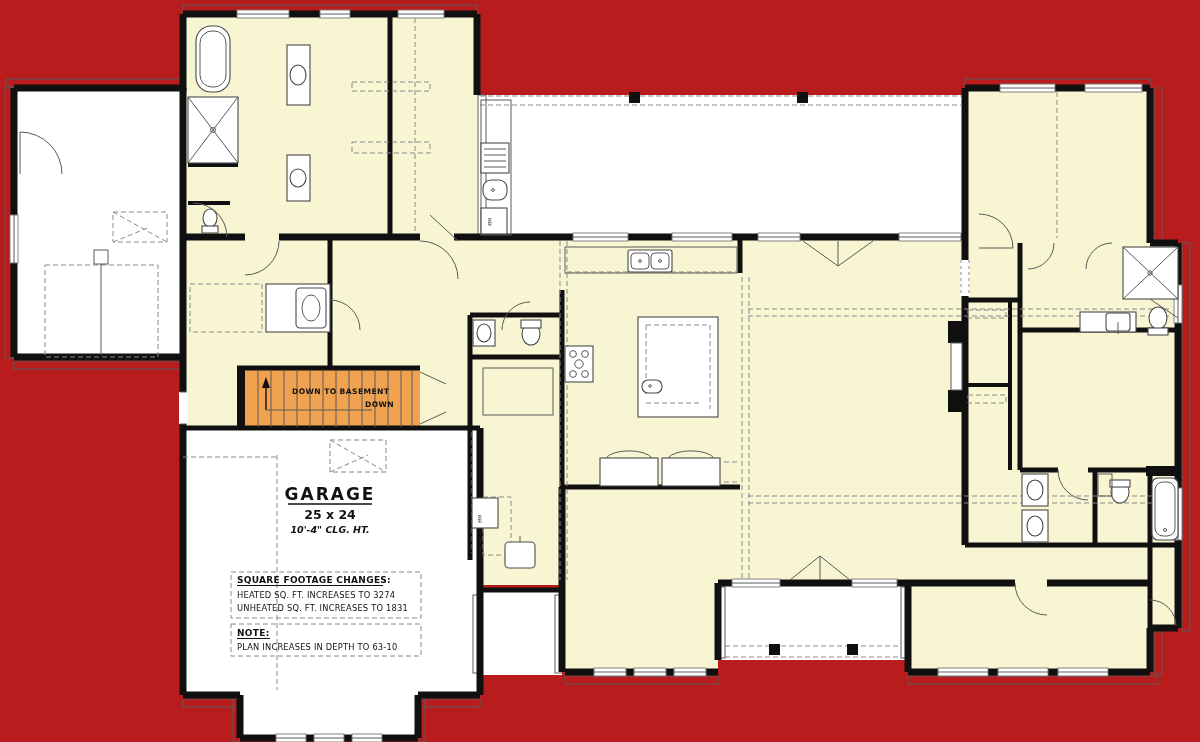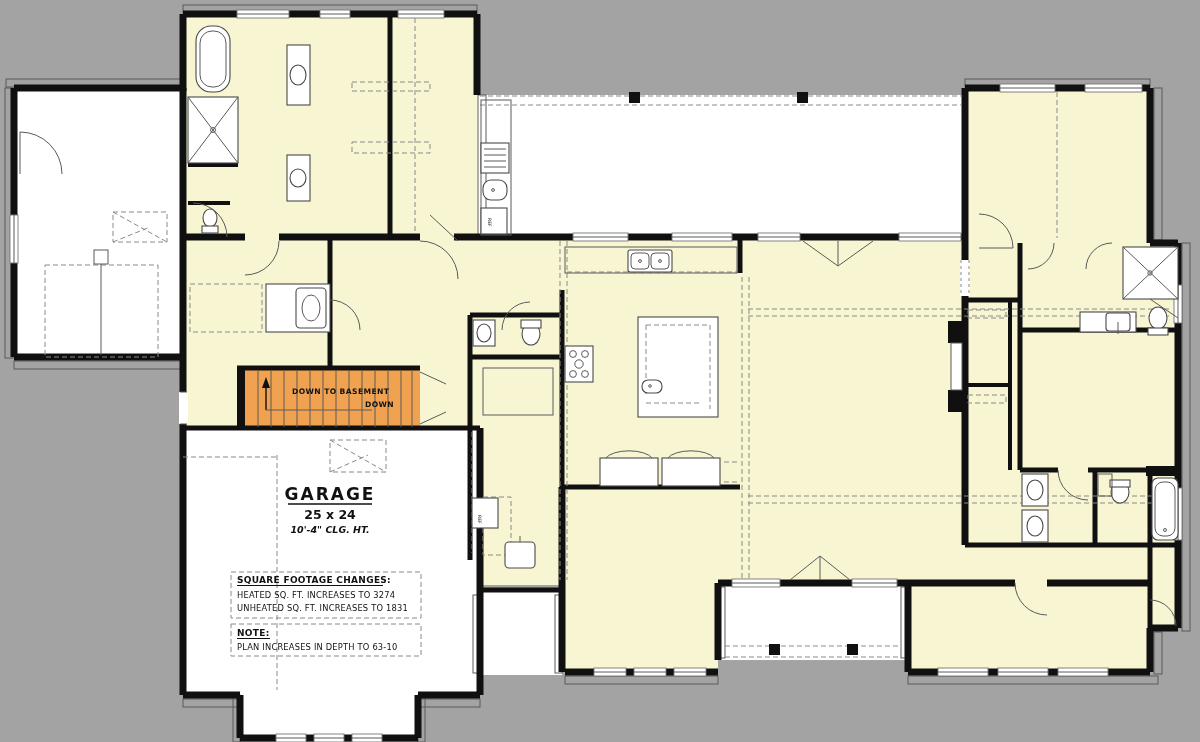--- a/index.html
+++ b/index.html
@@ -1,16 +1,16 @@
 <!DOCTYPE html>
 <html><head>
 <meta charset="utf-8">
 <style>
   html,body{margin:0;padding:0;background:#fff;}
-  .page{width:1200px;height:742px;position:relative;background:#a3a3a3;
+  .page{width:1200px;height:742px;position:relative;background:#b91c1c;
         font-family:"DejaVu Sans", sans-serif;}
   svg{display:block;}
   
   .wall      {stroke:#101010;fill:none;stroke-linecap:butt;}
   .w7{stroke-width:7;} .w5{stroke-width:5;} .w4{stroke-width:4;}
   .thin      {stroke:#5a5a5a;stroke-width:1;fill:none;}
   .thinf     {stroke:#5a5a5a;stroke-width:1;fill:#fff;}
   .fix       {stroke:#4a4a4a;stroke-width:1.1;fill:#fff;}
   .dash      {stroke:#8a8a8a;stroke-width:1;fill:none;stroke-dasharray:5 3;}
   .dashf     {stroke:#8a8a8a;stroke-width:1;fill:none;stroke-dasharray:3 3;}

